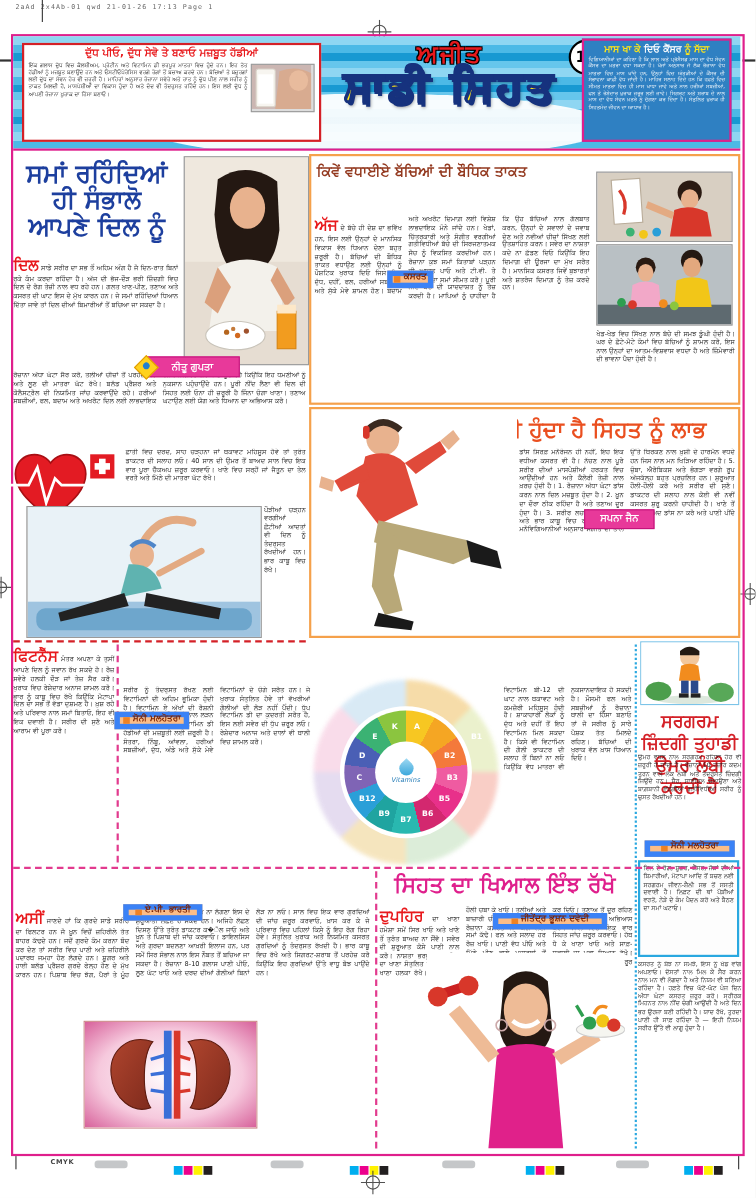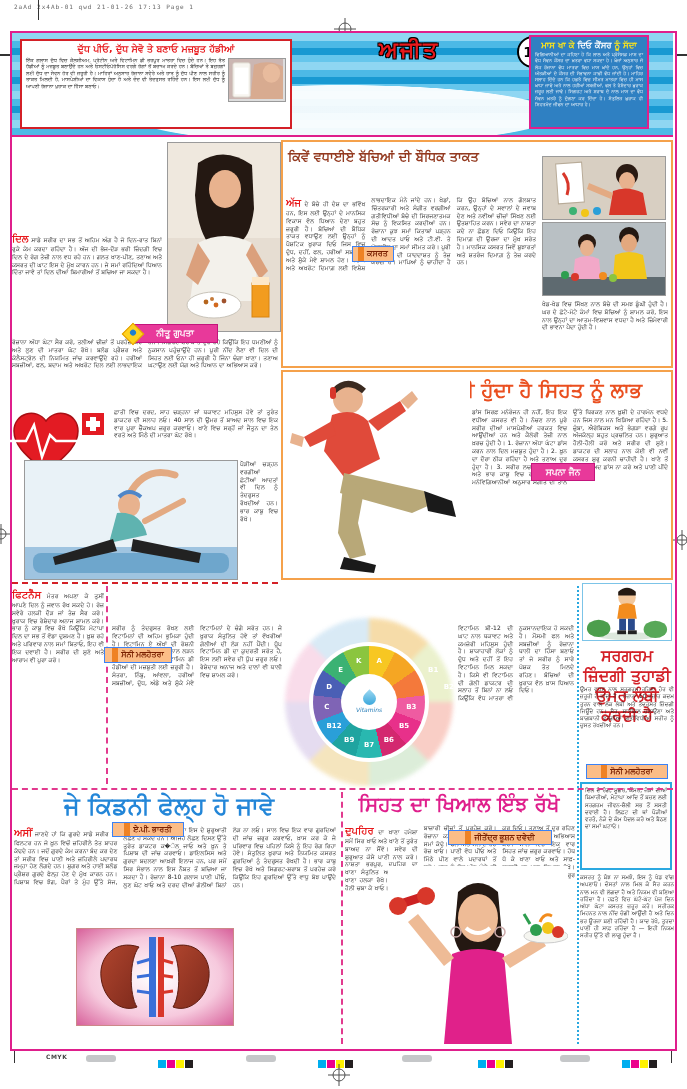--- a/index.html
+++ b/index.html
@@ -37,35 +37,35 @@
   .cancer-box{background:#2f80c2;border:2px solid #df1f8c;box-sizing:border-box;padding:3px 4px;}
   .cancer-title{font-size:8.5px;font-weight:bold;text-align:center;line-height:1.2;}
   .cancer-t-y{color:#ffe617;}
   .cancer-t-w{color:#ffffff;}
   .cancer-body{font-size:4.7px;line-height:1.32;color:#fff;text-align:justify;margin-top:2px;}
 
   
   .bt{font-size:6px;line-height:1.3;text-align:justify;color:#1a1a1a;overflow:hidden;}
   .cols2{column-count:2;column-gap:6px;}
   .cols3{column-count:3;column-gap:6px;}
-  .lead{color:#e8191c;font-weight:bold;font-size:10px;}
+  .lead{color:#e8191c;font-weight:bold;font-size:14px;}
   .hl{font-weight:bold;text-align:center;}
   .hl-heart{color:#1d3f9e;font-size:23px;line-height:1.06;white-space:pre-line;}
   .hl-children{color:#93391f;font-size:13px;line-height:1.12;}
   .hl-dance{color:#ea4f1f;font-size:20px;}
   .hl-vitamin{color:#2aa3dc;font-size:23px;}
   .hl-active{color:#d42027;font-size:16px;line-height:1.25;white-space:pre-line;}
   .hl-kidney{color:#2386d8;font-size:24px;}
   .hl-health{color:#df1f8c;font-size:20px;}
 
   .obox{border:2px solid #f5a14b;box-sizing:border-box;background:#fff;}
 
   
-  .badge-peach{display:flex;align-items:center;background:#fcbd87;border:1px solid #3b82f6;
-      color:#7a2000;font-weight:bold;font-size:8px;justify-content:center;box-sizing:border-box;font-family:Liberation Serif, serif;}
+  .badge-peach{display:flex;align-items:flex-end;background:#fcbd87;border:5px solid #3b82f6;
+      color:#7a2000;font-weight:bold;font-size:8px;justify-content:center;box-sizing:border-box;}
   .badge-peach::before{content:"";width:6px;align-self:stretch;background:#ef8224;margin-right:3px;}
   .badge-magenta{display:flex;align-items:center;justify-content:center;background:#e8399a;
       border:1px solid #c4147c;color:#fff;font-weight:bold;font-size:9px;}
   .diamond{position:absolute;left:-8px;top:50%;width:14px;height:14px;transform:translateY(-50%) rotate(45deg);
       background:#ffd21e;border:1px solid #e09a00;}
   .diamond::after{content:"";position:absolute;left:3px;top:3px;width:6px;height:6px;border-radius:50%;background:#1f7fd0;}
 
   .dashed-pink-h{border-top:2px dashed #e23a8e;}
   .dashed-pink-v{border-left:2px dashed #e23a8e;}
   .dotted-blue-v{border-left:2px dotted #2aa8e0;}
@@ -129,29 +129,33 @@
           <rect x="4" y="4" width="18" height="36" rx="2" fill="#f7f5f0" stroke="#d8d2c8"></rect>
           <rect x="6" y="9" width="14" height="28" fill="#ffffff"></rect>
         </svg>
       </span>
       <span>ਇੱਕ ਗਲਾਸ ਦੁੱਧ ਵਿਚ ਕੈਲਸ਼ੀਅਮ, ਪ੍ਰੋਟੀਨ ਅਤੇ ਵਿਟਾਮਿਨ ਡੀ ਭਰਪੂਰ ਮਾਤਰਾ ਵਿਚ ਹੁੰਦੇ ਹਨ। ਇਹ ਤੱਤ ਹੱਡੀਆਂ ਨੂੰ ਮਜ਼ਬੂਤ ਬਣਾਉਂਦੇ ਹਨ ਅਤੇ ਓਸਟੀਓਪੋਰੋਸਿਸ ਵਰਗੇ ਰੋਗਾਂ ਤੋਂ ਬਚਾਅ ਕਰਦੇ ਹਨ। ਬੱਚਿਆਂ ਤੇ ਬਜ਼ੁਰਗਾਂ ਲਈ ਦੁੱਧ ਦਾ ਸੇਵਨ ਹੋਰ ਵੀ ਜ਼ਰੂਰੀ ਹੈ।</span>
       <span>ਮਾਹਿਰਾਂ ਅਨੁਸਾਰ ਰੋਜ਼ਾਨਾ ਸਵੇਰੇ ਅਤੇ ਰਾਤ ਨੂੰ ਦੁੱਧ ਪੀਣ ਨਾਲ ਸਰੀਰ ਨੂੰ ਤਾਕਤ ਮਿਲਦੀ ਹੈ, ਮਾਸਪੇਸ਼ੀਆਂ ਦਾ ਵਿਕਾਸ ਹੁੰਦਾ ਹੈ ਅਤੇ ਦੰਦ ਵੀ ਤੰਦਰੁਸਤ ਰਹਿੰਦੇ ਹਨ। ਇਸ ਲਈ ਦੁੱਧ ਨੂੰ ਆਪਣੀ ਰੋਜ਼ਾਨਾ ਖੁਰਾਕ ਦਾ ਹਿੱਸਾ ਬਣਾਓ।</span>
     </div>
   </div>
 
   <div class="abs brand" style="left:296px;top:37px;width:226px;">ਅਜੀਤ</div>
+  <div class="abs section-title" style="left:286px;top:57px;width:246px;">ਸਾਡੀ ਸਿਹਤ</div>
   <div class="abs page-circle" style="left:517px;top:36px;">11</div>
 
-  <div class="abs cancer-box" style="left:529px;top:35px;width:120px;height:94px;">
+  <div class="abs cancer-box" style="left:529px;top:35px;width:136px;height:94px;">
     <div class="cancer-title">
       <span class="cancer-t-y">ਮਾਸ ਖਾ ਕੇ </span><span class="cancer-t-w">ਦਿਓ ਕੈਂਸਰ</span><span class="cancer-t-y"> ਨੂੰ ਸੱਦਾ</span>
     </div>
     <div class="cancer-body">ਵਿਗਿਆਨੀਆਂ ਦਾ ਕਹਿਣਾ ਹੈ ਕਿ ਲਾਲ ਅਤੇ ਪ੍ਰੋਸੈਸਡ ਮਾਸ ਦਾ ਵੱਧ ਸੇਵਨ ਕੈਂਸਰ ਦਾ ਖ਼ਤਰਾ ਵਧਾ ਸਕਦਾ ਹੈ। ਖੋਜਾਂ ਅਨੁਸਾਰ ਜੋ ਲੋਕ ਰੋਜ਼ਾਨਾ ਵੱਧ ਮਾਤਰਾ ਵਿਚ ਮਾਸ ਖਾਂਦੇ ਹਨ, ਉਨ੍ਹਾਂ ਵਿਚ ਅੰਤੜੀਆਂ ਦੇ ਕੈਂਸਰ ਦੀ ਸੰਭਾਵਨਾ ਕਾਫ਼ੀ ਵੱਧ ਜਾਂਦੀ ਹੈ। ਮਾਹਿਰ ਸਲਾਹ ਦਿੰਦੇ ਹਨ ਕਿ ਹਫ਼ਤੇ ਵਿਚ ਸੀਮਤ ਮਾਤਰਾ ਵਿਚ ਹੀ ਮਾਸ ਖਾਧਾ ਜਾਵੇ ਅਤੇ ਨਾਲ ਹਰੀਆਂ ਸਬਜ਼ੀਆਂ, ਫਲ ਤੇ ਰੇਸ਼ੇਦਾਰ ਖੁਰਾਕ ਜ਼ਰੂਰ ਲਈ ਜਾਵੇ। ਸਿਗਰਟ ਅਤੇ ਸ਼ਰਾਬ ਦੇ ਨਾਲ ਮਾਸ ਦਾ ਵੱਧ ਸੇਵਨ ਖ਼ਤਰੇ ਨੂੰ ਦੁੱਗਣਾ ਕਰ ਦਿੰਦਾ ਹੈ। ਸੰਤੁਲਿਤ ਖੁਰਾਕ ਹੀ ਸਿਹਤਮੰਦ ਜੀਵਨ ਦਾ ਆਧਾਰ ਹੈ।</div>
   </div>
 
+  <div class="abs hl hl-heart" style="left:12px;top:146px;width:152px;">ਸਮਾਂ ਰਹਿੰਦਿਆਂ
+ਹੀ ਸੰਭਾਲੋ
+ਆਪਣੇ ਦਿਲ ਨੂੰ</div>
 
   <div class="abs photo" style="left:167px;top:142px;width:112px;height:188px;">
     <svg viewBox="0 0 112 188" width="112" height="188" preserveAspectRatio="none">
       <rect width="112" height="188" fill="#e6ddd2"></rect>
       <rect width="112" height="95" fill="#efe8de"></rect>
       <path d="M30 20 Q56 2 84 22 L86 66 Q82 96 70 100 L40 100 Q29 84 27 52 Z" fill="#241812"></path>
       <ellipse cx="57" cy="46" rx="16" ry="19" fill="#e8b28e"></ellipse>
       <path d="M30 100 Q56 86 84 100 L92 158 L22 158 Z" fill="#f3f1eb"></path>
       <path d="M84 100 L100 128 L92 136 L78 112 Z" fill="#dba07c"></path>
       <path d="M30 100 L18 132 L30 142 L42 118 Z" fill="#dba07c"></path>
@@ -296,21 +300,21 @@
   <div class="abs badge-peach" style="left:104px;top:647px;width:68px;height:16px;z-index:3;">
     <span>ਸੋਨੀ ਮਲਹੋਤਰਾ</span>
   </div>
 
   <div class="abs wheel-wrap" style="left:285px;top:618px;">
     <div class="wheel-foods" style="background: conic-gradient(rgb(246, 217, 160) 0deg, rgb(246, 217, 160) 45deg, rgb(233, 240, 200) 45deg, rgb(233, 240, 200) 90deg, rgb(249, 201, 192) 90deg, rgb(249, 201, 192) 135deg, rgb(217, 236, 213) 135deg, rgb(217, 236, 213) 180deg, rgb(245, 227, 184) 180deg, rgb(245, 227, 184) 225deg, rgb(227, 217, 239) 225deg, rgb(227, 217, 239) 270deg, rgb(249, 217, 232) 270deg, rgb(249, 217, 232) 315deg, rgb(213, 232, 245) 315deg, rgb(213, 232, 245) 360deg);"></div>
     <div class="wheel-white"></div>
     <div class="wheel-ring" style="background: conic-gradient(rgb(247, 199, 34) 0deg, rgb(247, 199, 34) 27.6923deg, rgb(245, 166, 35) 27.6923deg, rgb(245, 166, 35) 55.3846deg, rgb(244, 121, 59) 55.3846deg, rgb(244, 121, 59) 83.0769deg, rgb(239, 91, 161) 83.0769deg, rgb(239, 91, 161) 110.769deg, rgb(232, 48, 138) 110.769deg, rgb(232, 48, 138) 138.462deg, rgb(211, 40, 111) 138.462deg, rgb(211, 40, 111) 166.154deg, rgb(41, 184, 176) 166.154deg, rgb(41, 184, 176) 193.846deg, rgb(31, 164, 160) 193.846deg, rgb(31, 164, 160) 221.538deg, rgb(42, 159, 216) 221.538deg, rgb(42, 159, 216) 249.231deg, rgb(127, 100, 181) 249.231deg, rgb(127, 100, 181) 276.923deg, rgb(74, 95, 181) 276.923deg, rgb(74, 95, 181) 304.615deg, rgb(59, 178, 115) 304.615deg, rgb(59, 178, 115) 332.308deg, rgb(139, 197, 63) 332.308deg, rgb(139, 197, 63) 360deg);">
         <span class="wheel-label" style="left: 59.094%; top: 13.1042%;">A</span>
         <span class="wheel-label" style="left: 75.1987%; top: 21.5566%; margin-left: 36px;">B1</span>
-        <span class="wheel-label" style="left: 85.5306%; top: 36.525%; margin-left: 40px;">B2</span>
+        <span class="wheel-label" style="left: 85.5306%; top: 36.525%;">B2</span>
         <span class="wheel-label" style="left: 87.7229%; top: 54.5804%;">B3</span>
         <span class="wheel-label" style="left: 81.2734%; top: 71.5865%;">B5</span>
         <span class="wheel-label" style="left: 67.6595%; top: 83.6473%;">B6</span>
         <span class="wheel-label" style="left: 50%; top: 88%;">B7</span>
         <span class="wheel-label" style="left: 32.3405%; top: 83.6473%; text-align: center;">B9</span>
         <span class="wheel-label" style="left: 18.7266%; top: 71.5865%;">B12</span>
         <span class="wheel-label" style="left: 12.2771%; top: 54.5804%;">C</span>
         <span class="wheel-label" style="left: 14.4694%; top: 36.525%;">D</span>
         <span class="wheel-label" style="left: 24.8013%; top: 21.5566%;">E</span>
         <span class="wheel-label" style="left: 40.906%; top: 13.1042%;">K</span>
@@ -346,21 +350,20 @@
   <div class="abs badge-peach" style="left:586px;top:764px;width:82px;height:15px;">
     <span>ਸੋਨੀ ਮਲਹੋਤਰਾ</span>
   </div>
 
   <div class="abs blue-note bt" style="left:580px;top:782px;width:92px;height:88px;font-size:5.6px;">ਦਿਲ ਦੇ ਰੋਗ, ਸ਼ੂਗਰ, ਕੈਂਸਰ, ਜੋੜਾਂ ਦੀਆਂ ਬਿਮਾਰੀਆਂ, ਮੋਟਾਪਾ ਆਦਿ ਤੋਂ ਬਚਣ ਲਈ ਸਰਗਰਮ ਜੀਵਨ-ਸ਼ੈਲੀ ਸਭ ਤੋਂ ਸਸਤੀ ਦਵਾਈ ਹੈ। ਲਿਫ਼ਟ ਦੀ ਥਾਂ ਪੌੜੀਆਂ ਵਰਤੋ, ਨੇੜੇ ਦੇ ਕੰਮ ਪੈਦਲ ਕਰੋ ਅਤੇ ਬੈਠਣ ਦਾ ਸਮਾਂ ਘਟਾਓ।</div>
   <div class="abs bt" style="left:580px;top:874px;width:94px;height:168px;font-size:5.6px;">ਕਸਰਤ ਨੂੰ ਬੋਝ ਨਾ ਸਮਝੋ, ਇਸ ਨੂੰ ਖੇਡ ਵਾਂਗ ਅਪਣਾਓ। ਦੋਸਤਾਂ ਨਾਲ ਮਿਲ ਕੇ ਸੈਰ ਕਰਨ ਨਾਲ ਮਨ ਵੀ ਲੱਗਦਾ ਹੈ ਅਤੇ ਨਿਯਮ ਵੀ ਬਣਿਆ ਰਹਿੰਦਾ ਹੈ। ਹਫ਼ਤੇ ਵਿਚ ਘੱਟੋ-ਘੱਟ ਪੰਜ ਦਿਨ ਅੱਧਾ ਘੰਟਾ ਕਸਰਤ ਜ਼ਰੂਰ ਕਰੋ। ਸਰੀਰਕ ਮਿਹਨਤ ਨਾਲ ਨੀਂਦ ਚੰਗੀ ਆਉਂਦੀ ਹੈ ਅਤੇ ਦਿਨ ਭਰ ਊਰਜਾ ਬਣੀ ਰਹਿੰਦੀ ਹੈ। ਯਾਦ ਰੱਖੋ, ਤੁਰਦਾ ਪਾਣੀ ਹੀ ਸਾਫ਼ ਰਹਿੰਦਾ ਹੈ — ਇਹੀ ਨਿਯਮ ਸਰੀਰ ਉੱਤੇ ਵੀ ਲਾਗੂ ਹੁੰਦਾ ਹੈ।</div>
 
   <div class="abs dashed-pink-h" style="left:12px;top:788px;width:661px;height:0;"></div>
   <div class="abs dashed-pink-v" style="left:341px;top:792px;height:252px;width:0;"></div>
 
-  <div class="abs hl hl-kidney" style="left:14px;top:792px;width:310px;">ਜੇ ਕਿਡਨੀ ਫੇਲ੍ਹ ਹੋ ਜਾਵੇ</div>
   <div class="abs bt cols3" style="left:14px;top:826px;width:322px;height:216px;">
     <span class="lead">ਅਸੀਂ</span>
     <span>ਜਾਣਦੇ ਹਾਂ ਕਿ ਗੁਰਦੇ ਸਾਡੇ ਸਰੀਰ ਦਾ ਫਿਲਟਰ ਹਨ ਜੋ ਖ਼ੂਨ ਵਿਚੋਂ ਜ਼ਹਿਰੀਲੇ ਤੱਤ ਬਾਹਰ ਕੱਢਦੇ ਹਨ। ਜਦੋਂ ਗੁਰਦੇ ਕੰਮ ਕਰਨਾ ਬੰਦ ਕਰ ਦੇਣ ਤਾਂ ਸਰੀਰ ਵਿਚ ਪਾਣੀ ਅਤੇ ਜ਼ਹਿਰੀਲੇ ਪਦਾਰਥ ਜਮ੍ਹਾ ਹੋਣ ਲੱਗਦੇ ਹਨ। ਸ਼ੂਗਰ ਅਤੇ ਹਾਈ ਬਲੱਡ ਪ੍ਰੈਸ਼ਰ ਗੁਰਦੇ ਫੇਲ੍ਹ ਹੋਣ ਦੇ ਮੁੱਖ ਕਾਰਨ ਹਨ। ਪਿਸ਼ਾਬ ਵਿਚ ਝੱਗ, ਪੈਰਾਂ ਤੇ ਮੂੰਹ ਉੱਤੇ ਸੋਜ, ਥਕਾਵਟ ਅਤੇ ਭੁੱਖ ਨਾ ਲੱਗਣਾ ਇਸ ਦੇ ਸ਼ੁਰੂਆਤੀ ਲੱਛਣ ਹੋ ਸਕਦੇ ਹਨ। ਅਜਿਹੇ ਲੱਛਣ ਦਿਸਣ ਉੱਤੇ ਤੁਰੰਤ ਡਾਕਟਰ ਕ�ੋਲ ਜਾਓ ਅਤੇ ਖ਼ੂਨ ਤੇ ਪਿਸ਼ਾਬ ਦੀ ਜਾਂਚ ਕਰਵਾਓ। ਡਾਇਲਸਿਸ ਅਤੇ ਗੁਰਦਾ ਬਦਲਣਾ ਆਖ਼ਰੀ ਇਲਾਜ ਹਨ, ਪਰ ਸਮੇਂ ਸਿਰ ਸੰਭਾਲ ਨਾਲ ਇਸ ਨੌਬਤ ਤੋਂ ਬਚਿਆ ਜਾ ਸਕਦਾ ਹੈ। ਰੋਜ਼ਾਨਾ 8-10 ਗਲਾਸ ਪਾਣੀ ਪੀਓ, ਲੂਣ ਘੱਟ ਖਾਓ ਅਤੇ ਦਰਦ ਦੀਆਂ ਗੋਲੀਆਂ ਬਿਨਾਂ ਲੋੜ ਨਾ ਲਓ। ਸਾਲ ਵਿਚ ਇਕ ਵਾਰ ਗੁਰਦਿਆਂ ਦੀ ਜਾਂਚ ਜ਼ਰੂਰ ਕਰਵਾਓ, ਖ਼ਾਸ ਕਰ ਕੇ ਜੇ ਪਰਿਵਾਰ ਵਿਚ ਪਹਿਲਾਂ ਕਿਸੇ ਨੂੰ ਇਹ ਰੋਗ ਰਿਹਾ ਹੋਵੇ। ਸੰਤੁਲਿਤ ਖੁਰਾਕ ਅਤੇ ਨਿਯਮਿਤ ਕਸਰਤ ਗੁਰਦਿਆਂ ਨੂੰ ਤੰਦਰੁਸਤ ਰੱਖਦੀ ਹੈ। ਭਾਰ ਕਾਬੂ ਵਿਚ ਰੱਖੋ ਅਤੇ ਸਿਗਰਟ-ਸ਼ਰਾਬ ਤੋਂ ਪਰਹੇਜ਼ ਕਰੋ ਕਿਉਂਕਿ ਇਹ ਗੁਰਦਿਆਂ ਉੱਤੇ ਵਾਧੂ ਬੋਝ ਪਾਉਂਦੇ ਹਨ।</span>
   </div>
   <div class="abs badge-peach" style="left:112px;top:822px;width:72px;height:15px;z-index:3;">
     <span>ਏ.ਪੀ. ਭਾਰਤੀ</span>
   </div>
 
   <svg class="abs" style="left:76px;top:928px;z-index:2;border:1px solid #c88;" width="156" height="96" viewBox="0 0 156 96">
     <defs>

